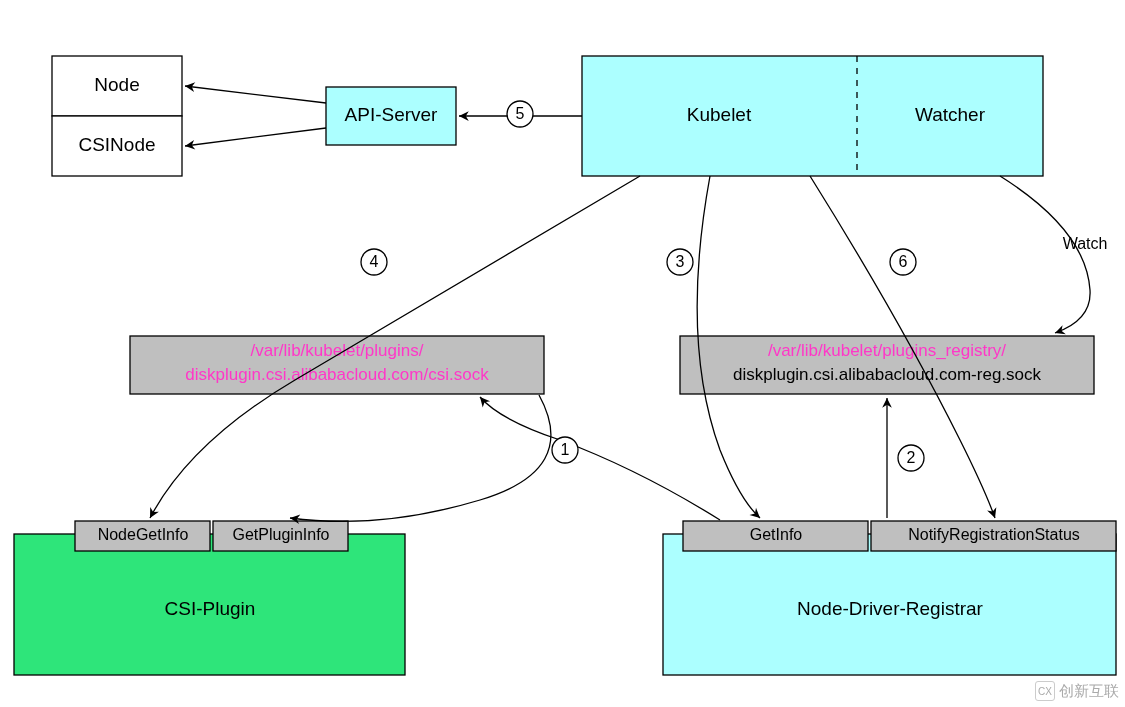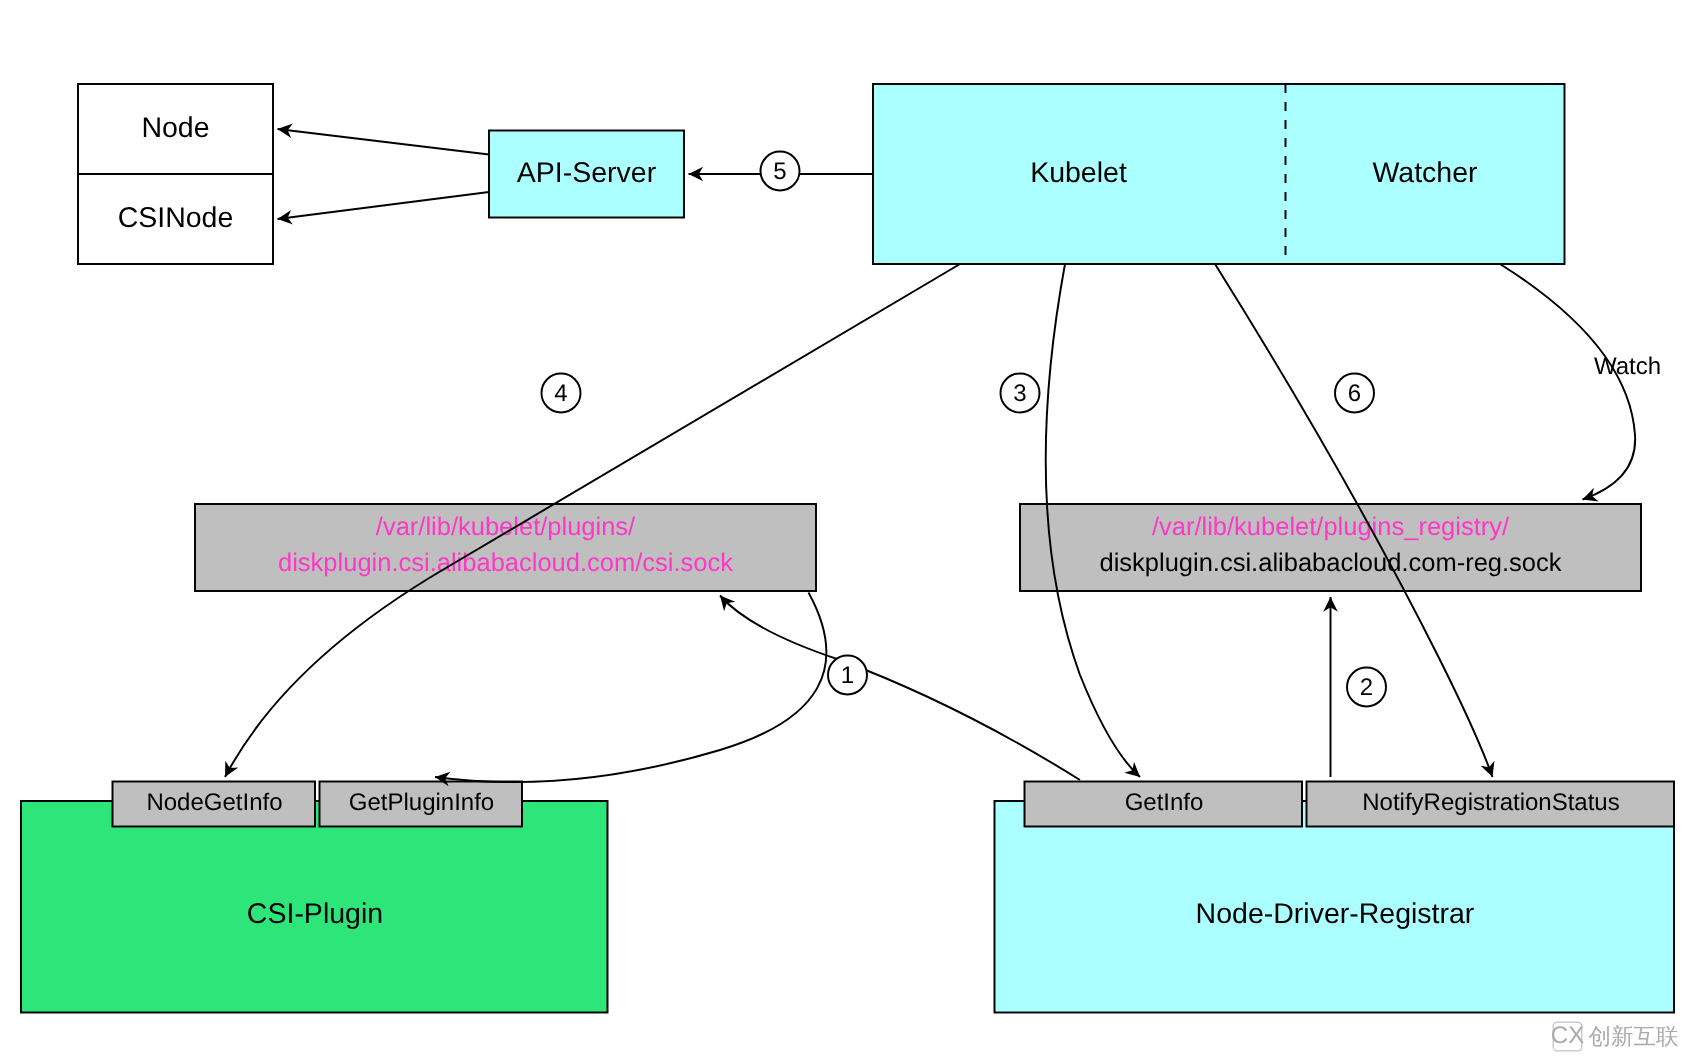--- a/index.html
+++ b/index.html
@@ -30,21 +30,21 @@
     bottom: 6px;
     font-size: 15px;
     color: #aaa;
     display: flex;
     align-items: center;
     gap: 4px;
   }
   .watermark .wicon {
     width: 18px; height: 18px; border: 1px solid #ccc; border-radius: 3px;
     display: inline-flex; align-items: center; justify-content: center;
-    font-size: 16px; color: #aaa;
+    font-size: 10px; color: #aaa;
   }
 </style>
 </head>
 <body>
 
 <svg width="1125" height="707" viewBox="0 0 1125 707">
   <defs>
     <marker id="arrow" viewBox="0 0 12 12" refX="11" refY="6" markerWidth="9" markerHeight="9" orient="auto-start-reverse">
       <path d="M1,1 L11,6 L1,11 L4,6 Z" fill="#000"></path>
     </marker>

